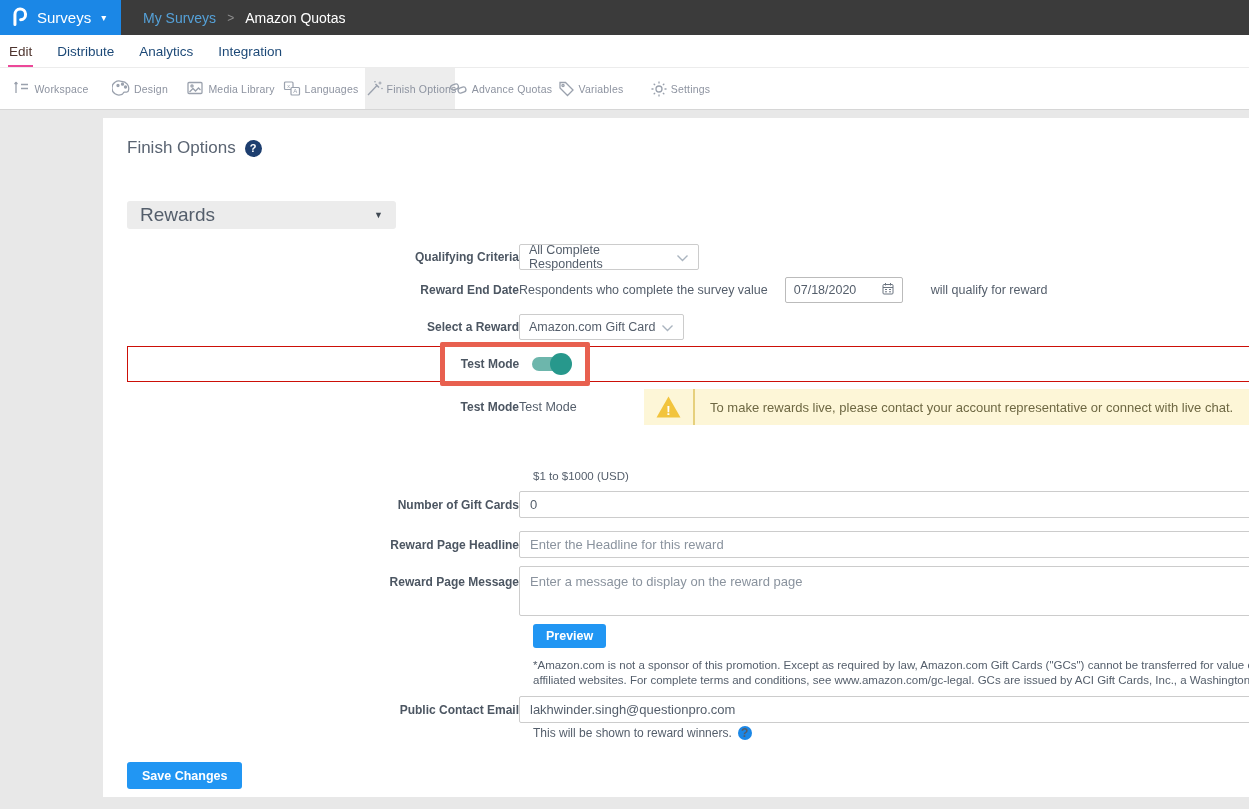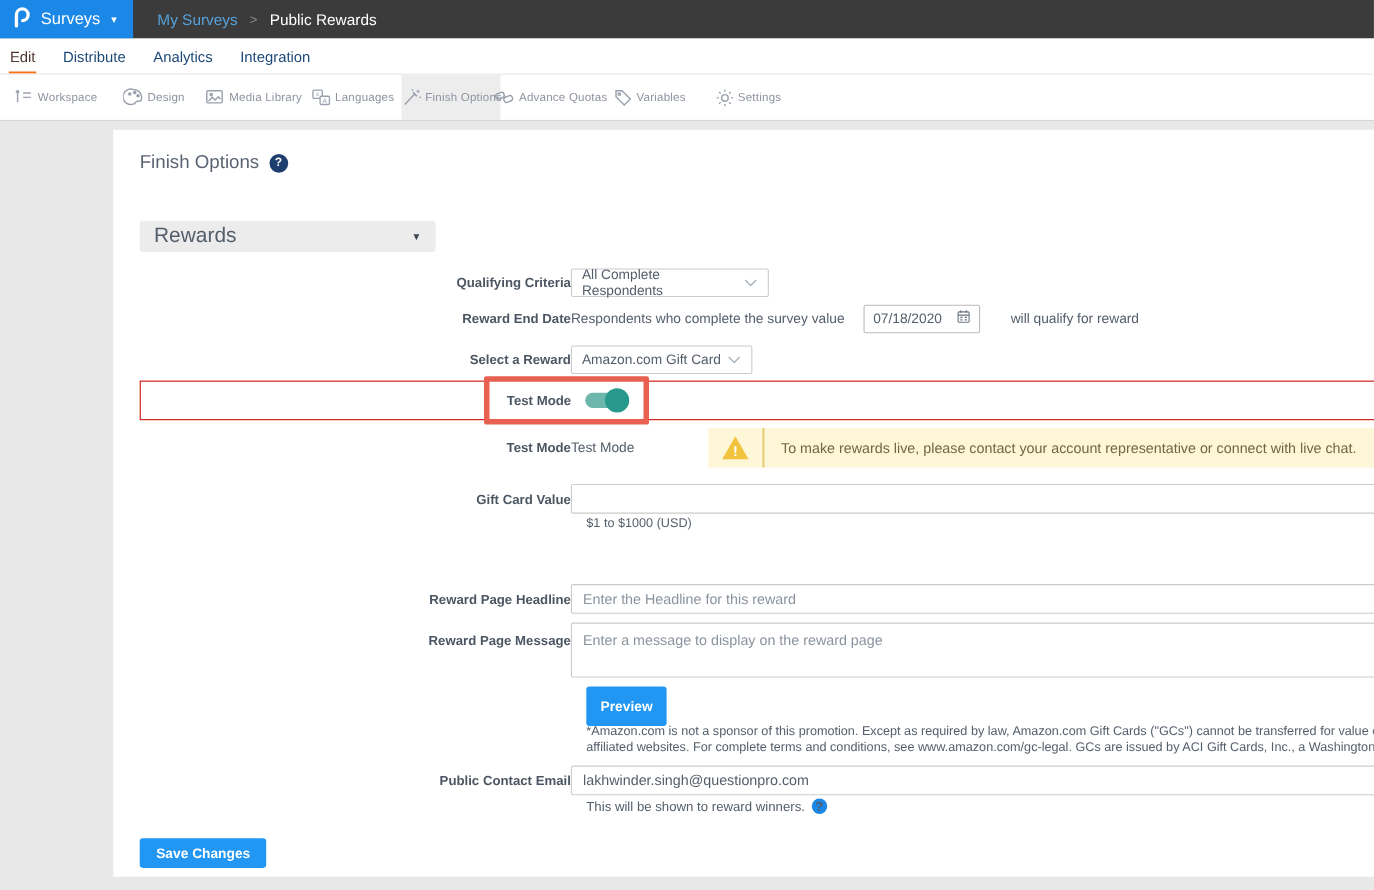--- a/index.html
+++ b/index.html
@@ -12,21 +12,21 @@
   .logo-area .app-name { font-size:15px; }
   .logo-area .caret { font-size:10px; margin-left:2px; }
   .breadcrumb { display:flex; align-items:center; margin-left:22px; gap:11px; font-size:14px; }
   .bc-parent { color:#55a1d8; cursor:pointer; }
   .bc-sep { color:#8f8f8f; font-size:12px; }
   .bc-current { color:#ffffff; }
 
   
   .tabbar { position:absolute; top:35px; left:0; right:0; height:32px; background:#fff; display:flex; align-items:flex-end; padding:0 0 0 8px; gap:23px; }
   .tab { font-size:13.5px; color:#1d4977; padding:6px 1px 6px; cursor:pointer; border-bottom:2px solid transparent; }
-  .tab.active { color:#4e342e; border-bottom:2px solid #f97316; }
+  .tab.active { color:#4e342e; border-bottom:2px solid #ec4899; }
 
   
   .toolbar { position:absolute; top:67px; left:0; right:0; height:43px; background:#fff; border-top:1px solid #ececec; border-bottom:1px solid #d6d6d6; display:flex; padding-left:5px; }
   .tool { width:90px; display:flex; flex-direction:row; align-items:center; justify-content:center; gap:3px; cursor:pointer; }
   .tool.active { background:#ededed; }
   .tool-label { font-size:10.5px; color:#8d93a0; letter-spacing:.2px; white-space:nowrap; }
   .tool svg { display:block; }
 
   
   .panel { position:absolute; left:103px; top:118px; right:0; bottom:12px; background:#fff; }
@@ -40,21 +40,21 @@
 
   .row { position:absolute; left:24px; right:0; display:flex; align-items:center; }
   .flabel { width:392px; text-align:right; font-size:12px; font-weight:bold; color:#4c5662; flex-shrink:0; }
   .ctrl { margin-left:0; }
 
   .selectbox { height:26px; border:1px solid #ccc; border-radius:2px; display:flex; align-items:center; justify-content:space-between; padding:0 9px; cursor:pointer; background:#fff; }
   .selectbox .sel-text { font-size:12.5px; color:#545e6b; }
 
   .plain-text { font-size:12.5px; color:#545e6b; }
 
-  .datebox { width:106px; height:26px; border:1px solid #bbb; border-radius:2px; display:flex; align-items:center; justify-content:space-between; padding:0 8px; cursor:text; background:#fff; }
+  .datebox { width:118px; height:26px; border:1px solid #bbb; border-radius:2px; display:flex; align-items:center; justify-content:space-between; padding:0 8px; cursor:text; background:#fff; }
   .datebox .date-text { font-size:12.5px; color:#545e6b; }
 
   
   .red-band { position:absolute; left:24px; right:-2px; top:228px; height:36px; border:1px solid #cc0f08; pointer-events:none; }
   .red-box { position:absolute; left:337px; top:224px; width:150px; height:44px; border:5px solid #e8604f; border-radius:2px; background:#fff; display:flex; align-items:center; justify-content:center; gap:13px; }
   .red-box .flabel-sm { font-size:12px; font-weight:bold; color:#4c5662; }
   .switch { position:relative; width:37px; height:14px; background:#6db6ac; border-radius:7px; cursor:pointer; }
   .switch .knob { position:absolute; right:-3px; top:-4px; width:22px; height:22px; border-radius:50%; background:#27988c; }
 
   
@@ -63,21 +63,21 @@
   .warn-divider { width:2px; align-self:stretch; background:#e6d07c; }
   .warn-text { margin-left:15px; font-size:13px; color:#6e6843; white-space:nowrap; overflow:hidden; }
 
   input.tinput, textarea.tarea { flex:1; margin-right:-2px; border:1px solid #ccc; border-radius:2px; font-family:"Liberation Sans", sans-serif; font-size:13px; color:#545e6b; padding:0 10px; outline:none; }
   input.tinput { height:27px; }
   input.tinput::placeholder, textarea.tarea::placeholder { color:#8a939e; }
   textarea.tarea { height:50px; padding:7px 10px; resize:none; }
 
   .helper-text { position:absolute; left:430px; font-size:11.5px; color:#545e6b; }
   .btn { display:inline-flex; align-items:center; justify-content:center; background:#2196f3; color:#fff; border:none; border-radius:3px; font-family:"Liberation Sans", sans-serif; font-weight:bold; cursor:pointer; }
-  .btn-preview { position:absolute; left:430px; top:506px; height:36px; padding:0 13px; font-size:12.5px; }
+  .btn-preview { position:absolute; left:430px; top:506px; height:24px; padding:0 13px; font-size:12.5px; }
   .btn-save { position:absolute; left:24px; top:644px; height:27px; padding:2px 15px; font-size:12.5px; }
 
   .disclaimer { position:absolute; left:430px; right:0; top:540px; overflow:hidden; }
   .disclaimer div { font-size:11.5px; color:#545e6b; line-height:15px; white-space:nowrap; }
 
   .email-helper { position:absolute; left:430px; top:608px; display:flex; align-items:center; gap:6px; }
   .email-helper span { font-size:12px; color:#545e6b; }
   .help-badge-sm { width:14px; height:14px; border-radius:50%; background:#1b87e6; color:#fff; font-size:9.5px; font-weight:bold; display:flex; align-items:center; justify-content:center; cursor:pointer; }
 </style>
 </head>
@@ -91,21 +91,21 @@
         <svg width="19" height="22" viewBox="0 0 20 22">
             <path d="M5.2 20 V9.5 M5.2 9.5 a5.6 5.6 0 1 1 6 5.4" stroke="#fff" stroke-width="3.2" fill="none" stroke-linecap="round"></path>
           </svg>
       </span>
       <span class="app-name">Surveys</span>
       <span class="caret">▾</span>
     </div>
     <div class="breadcrumb">
       <span class="bc-parent">My Surveys</span>
       <span class="bc-sep">&gt;</span>
-      <span class="bc-current">Public Rewards</span>
+      <span class="bc-current">Amazon Quotas</span>
     </div>
   </div>
 
   <div class="tabbar">
     <span class="tab active">Edit</span>
     <span class="tab">Distribute</span>
     <span class="tab">Analytics</span>
     <span class="tab">Integration</span>
   </div>
 
@@ -253,26 +253,26 @@
           <svg width="27" height="24" viewBox="0 0 27 24">
               <path d="M13.5 1.5 L25.5 22.5 H1.5 Z" fill="#f2c43d"></path>
               <text x="13.5" y="19.5" font-size="13" font-weight="bold" fill="#fff" text-anchor="middle">!</text>
             </svg>
         </span>
         <span class="warn-divider"></span>
         <span class="warn-text">To make rewards live, please contact your account representative or connect with live chat.</span>
       </div>
     </div>
 
-    <div class="row" style="top:322px;">
-      <span class="flabel">Gift Card Value</span>
-      <input class="tinput ctrl" value="" style="">
-    </div>
     <div class="helper-text" style="top:352px;text-align:center;">$1 to $1000 (USD)</div>
 
+    <div class="row" style="top:373px;">
+      <span class="flabel">Number of Gift Cards</span>
+      <input class="tinput ctrl" value="0" style="">
+    </div>
 
     <div class="row" style="top:413px;">
       <span class="flabel">Reward Page Headline</span>
       <input class="tinput ctrl" placeholder="Enter the Headline for this reward" style="">
     </div>
 
     <div class="row" style="top:448px; align-items:flex-start;">
       <span class="flabel" style="padding-top:9px;">Reward Page Message</span>
       <textarea class="tarea ctrl" placeholder="Enter a message to display on the reward page" style=""></textarea>
     </div>

